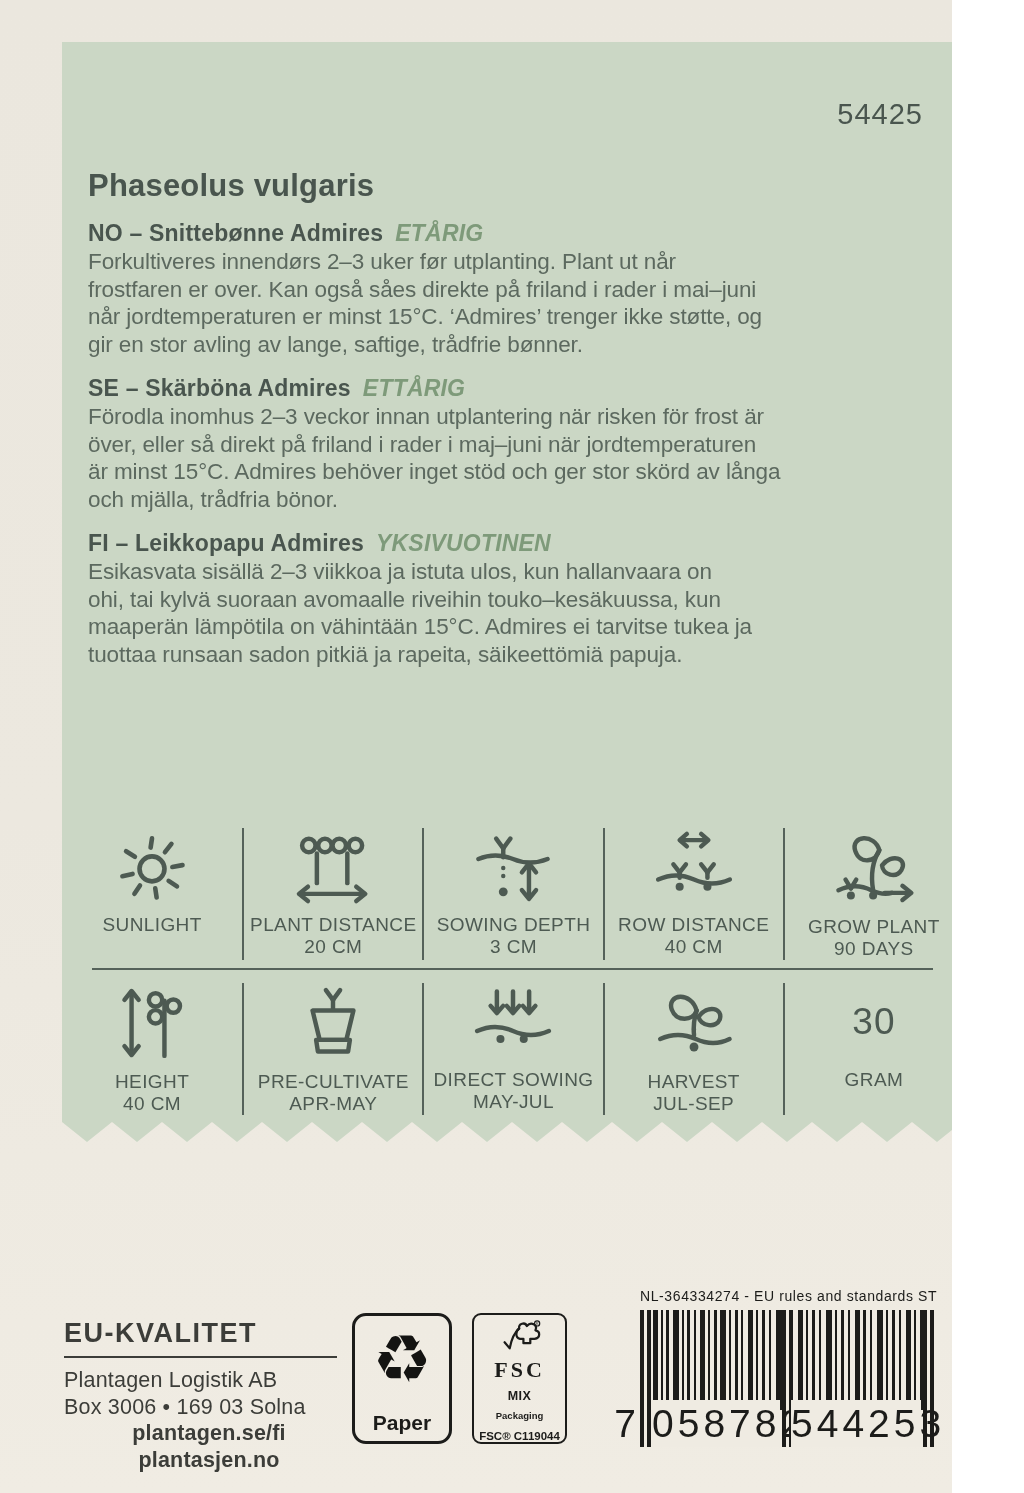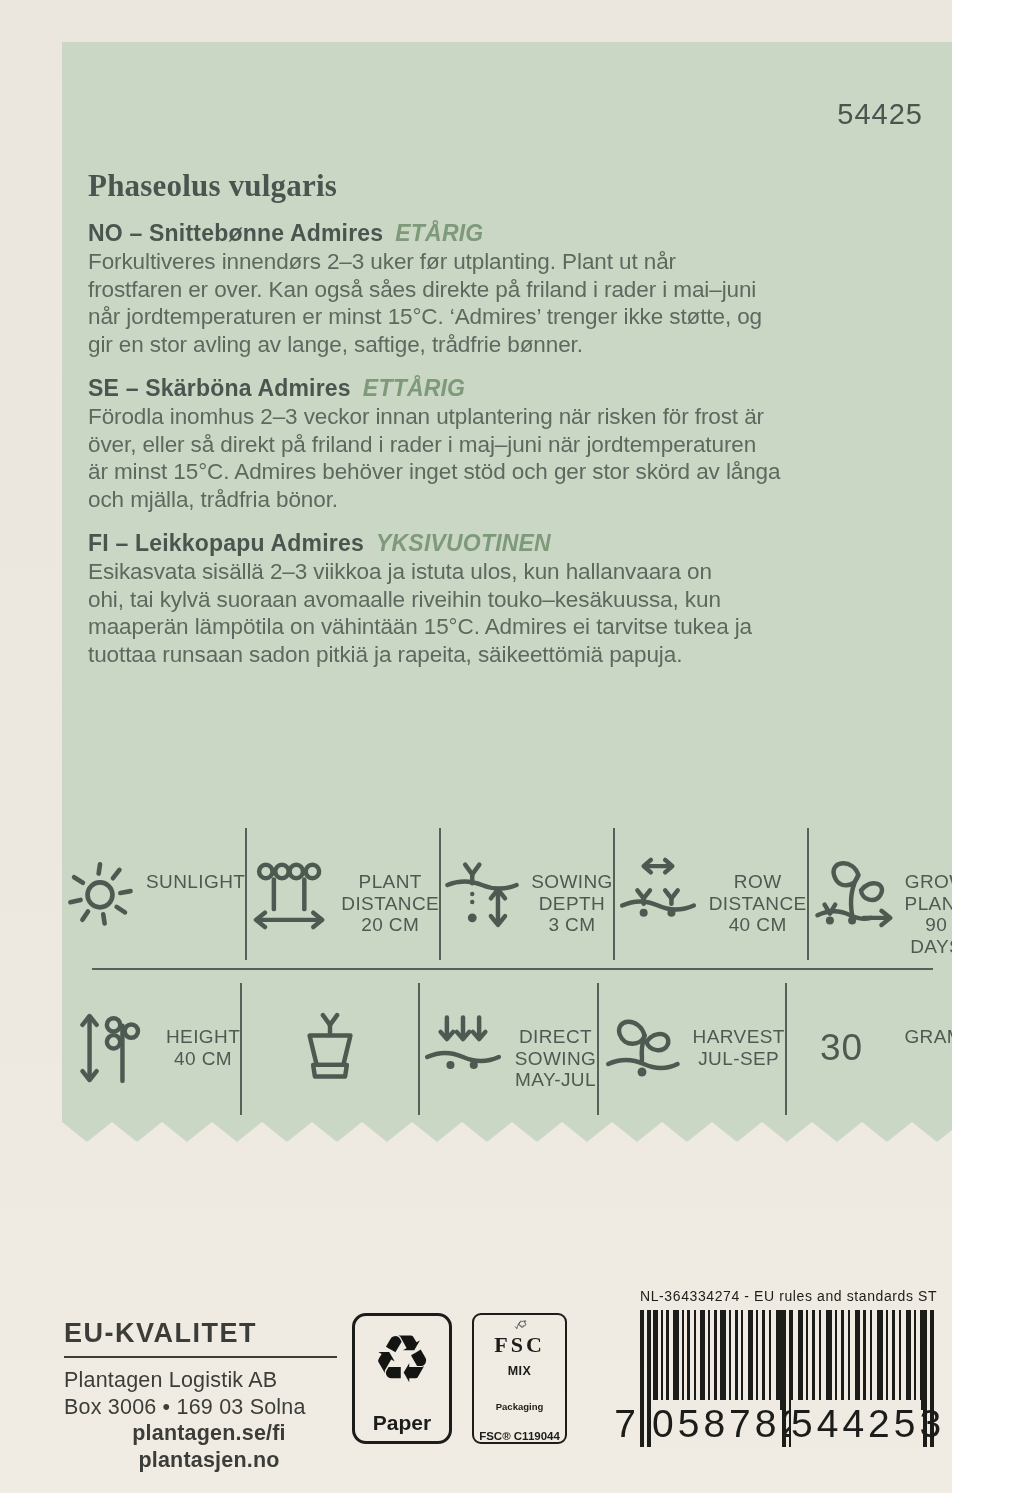--- a/index.html
+++ b/index.html
@@ -13,32 +13,32 @@
   .panel {
     position:absolute; left:62px; top:42px; width:901px; height:1080px;
     background:#cbd7c5;
   }
   .zigzag { position:absolute; left:62px; top:1122px; width:901px; height:20px; display:block; }
   .sku {
     position:absolute; top:56px; right:40px;
     font-size:29px; letter-spacing:1px; color:#49554e; font-weight:500;
   }
   .textblock { position:absolute; left:26px; top:126px; right:42px; }
-  .latin { font-size:31px; font-weight:bold; color:#49554e; letter-spacing:.2px; margin-bottom:16px;font-family:Liberation Serif, serif; }
+  .latin { font-size:31px; font-weight:bold; color:#49554e; letter-spacing:.2px; margin-bottom:16px; }
   .lang-section { margin-bottom:17px; }
   .lang-section h2 { font-size:23px; font-weight:bold; color:#49554e; letter-spacing:.2px; }
   .annual { font-style:italic; font-weight:bold; color:#7e9a7a; margin-left:12px; }
   .lang-section p {
     font-size:22.5px; line-height:27.5px; color:#5c695f;
     white-space:pre-line; letter-spacing:-0.1px; margin-top:1px;
   }
   
   .grid-area { position:absolute; left:0; top:786px; width:901px; }
   .grid { display:grid; grid-template-columns:repeat(5,1fr); height:132px; }
-  .cell { display:flex; flex-direction:row; align-items:center; height:132px; padding-bottom:2px;gap:8px; }
+  .cell { display:flex; flex-direction:column; align-items:center; height:132px; padding-bottom:2px;gap:8px; }
   .grid .cell + .cell { border-left:2px solid #55625a; }
   .icn { flex:1; display:flex; align-items:center; justify-content:center; width:100%; }
   .icn svg { display:block; }
   .lbl { height:44px; text-align:center; font-size:19px; line-height:21.5px; color:#4d5a52; letter-spacing:.4px; }
   .lbl span { display:block; }
   .lbl .val:empty { display:none; }
   .big-val { font-size:37px; color:#4d5a52; letter-spacing:1px; }
   .rule { height:2px; background:#55625a; margin:8px 30px 13px 30px; }
   .stroke { stroke:#4d5a52; fill:none; stroke-width:5; stroke-linecap:round; stroke-linejoin:round; }
   .fill { fill:#4d5a52; stroke:none; }
@@ -53,22 +53,22 @@
   .badge {
     position:absolute; top:1313px; border:3px solid #1c1c1a; border-radius:14px;
     display:flex; flex-direction:column; align-items:center; color:#1c1c1a; background:transparent;
   }
   .badge.recycle { left:352px; width:100px; height:131px; padding:4px 0 6px; }
   .recycle-glyph { font-size:66px; line-height:78px; color:#141412; }
   .recycle .paper-label { margin-top:auto; font-size:21px; font-weight:bold; }
   .badge.fsc { left:472px; width:95px; height:131px; border-width:2px; border-radius:9px; padding-top:5px; }
   .fsc-name { font-family:"Liberation Serif", serif; font-weight:bold; font-size:22px; letter-spacing:3px; margin-top:1px; }
   .fsc-mix { font-size:12.5px; font-weight:bold; margin-top:6px; letter-spacing:.5px; }
-  .fsc-pkg { font-size:9.5px; font-weight:bold; margin-top:23px; }
-  .fsc-lic { font-size:11.5px; font-weight:bold; margin-top:18px; }
+  .fsc-pkg { font-size:9.5px; font-weight:bold; margin-top:7px; }
+  .fsc-lic { font-size:11.5px; font-weight:bold; margin-top:9px; }
   
   .barcode { position:absolute; left:612px; top:1288px; width:360px; height:170px; color:#1c1c1a; }
   .bc-ref { position:absolute; left:28px; top:0; font-size:14px; letter-spacing:.6px; white-space:nowrap; }
   .bc-bars { position:absolute; left:28px; top:22px; }
   .bc-guard { position:absolute; top:22px; width:3.5px; height:137px; background:#1c1c1a; }
   .g1{left:28px;} .g2{left:35px;} .g3{left:170px;} .g4{left:177px;} .g5{left:311px;} .g6{left:318px;}
   .bc-digits { position:absolute; top:112px; height:47px; font-size:39px; line-height:47px; }
   .bc-digits span { position:absolute; display:block; text-align:center; }
   .d-lead { left:0; width:26px; }
   .d-left { left:40px; width:128px; background:#efebe2; letter-spacing:4px; }
@@ -257,20 +257,24 @@
           <div class="icn">
             <svg width="78" height="80" viewBox="0 0 84 90">
               <g class="stroke">
                 <path d="M42,30 V19"></path>
                   <path d="M42,19 L34,8"></path>
                   <path d="M42,19 L50,8"></path>
                 <path d="M19,31 H65 L57,64 H27 Z"></path>
                 <path d="M23,64 H61 L59,77 H25 Z"></path>
               </g>
             </svg>
+          </div>
+          <div class="lbl">
+            <span>PRE-CULTIVATE</span>
+            <span class="val">APR-MAY</span>
           </div>
         </div>
 
         <div class="cell">
           <div class="icn">
             <svg width="86" height="76" viewBox="0 0 96 84">
               <g class="stroke">
                 <path d="M30,8 V30"></path>
                   <path d="M23,24 L30,32 L37,24"></path>
                 <path d="M48,8 V30"></path>

